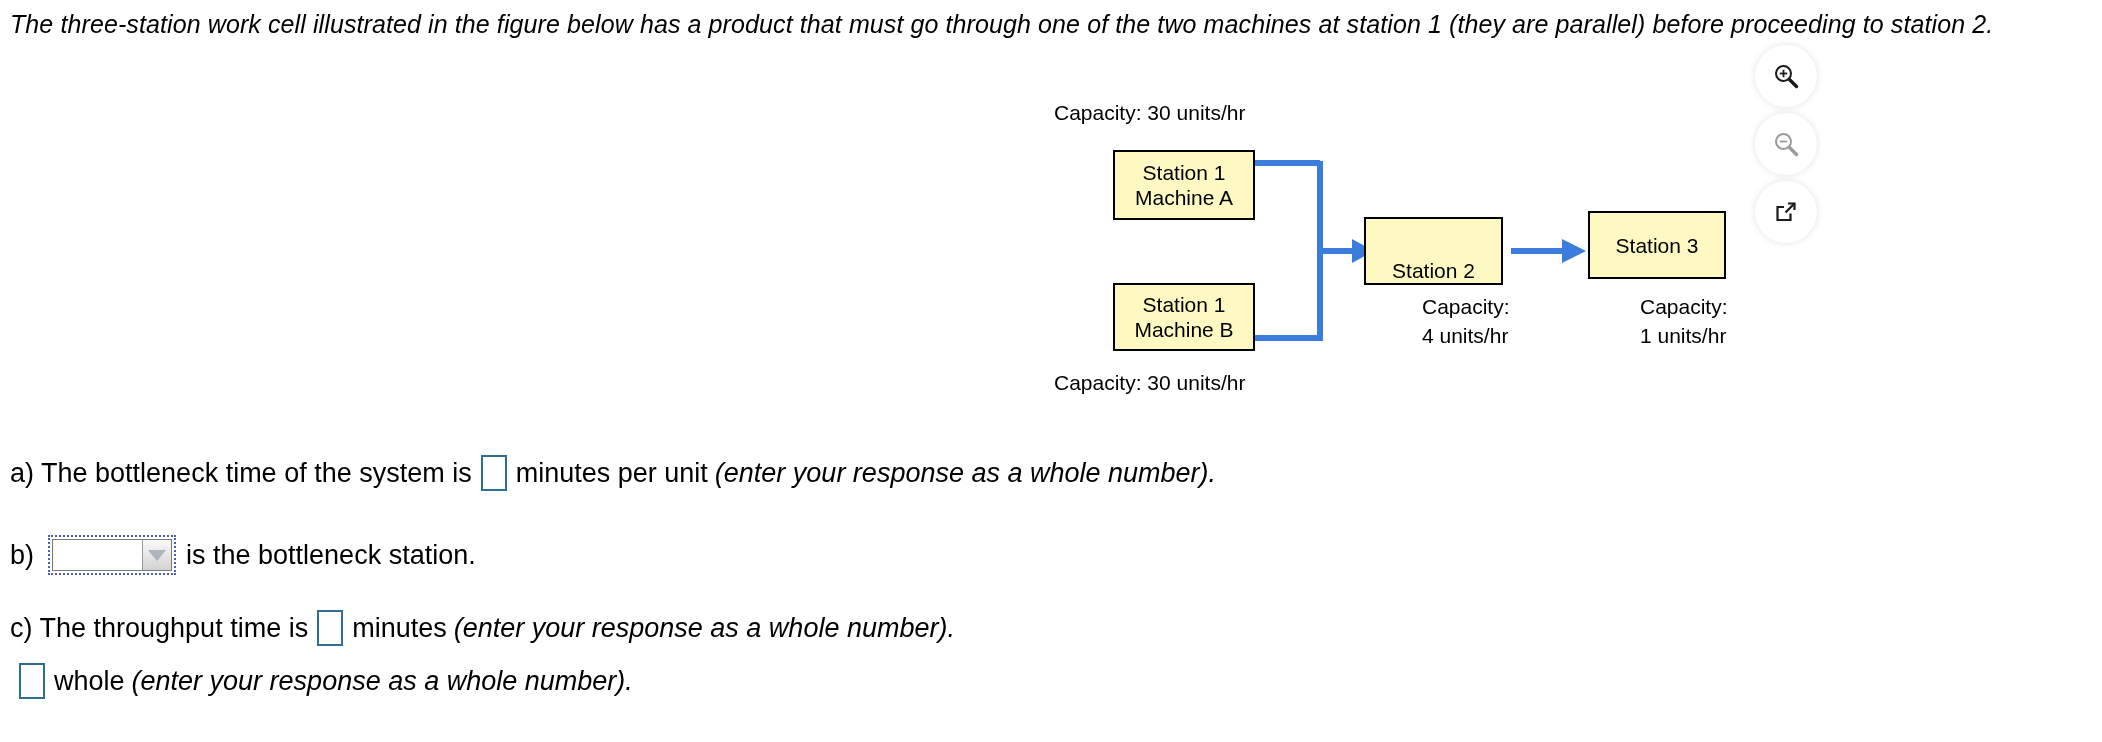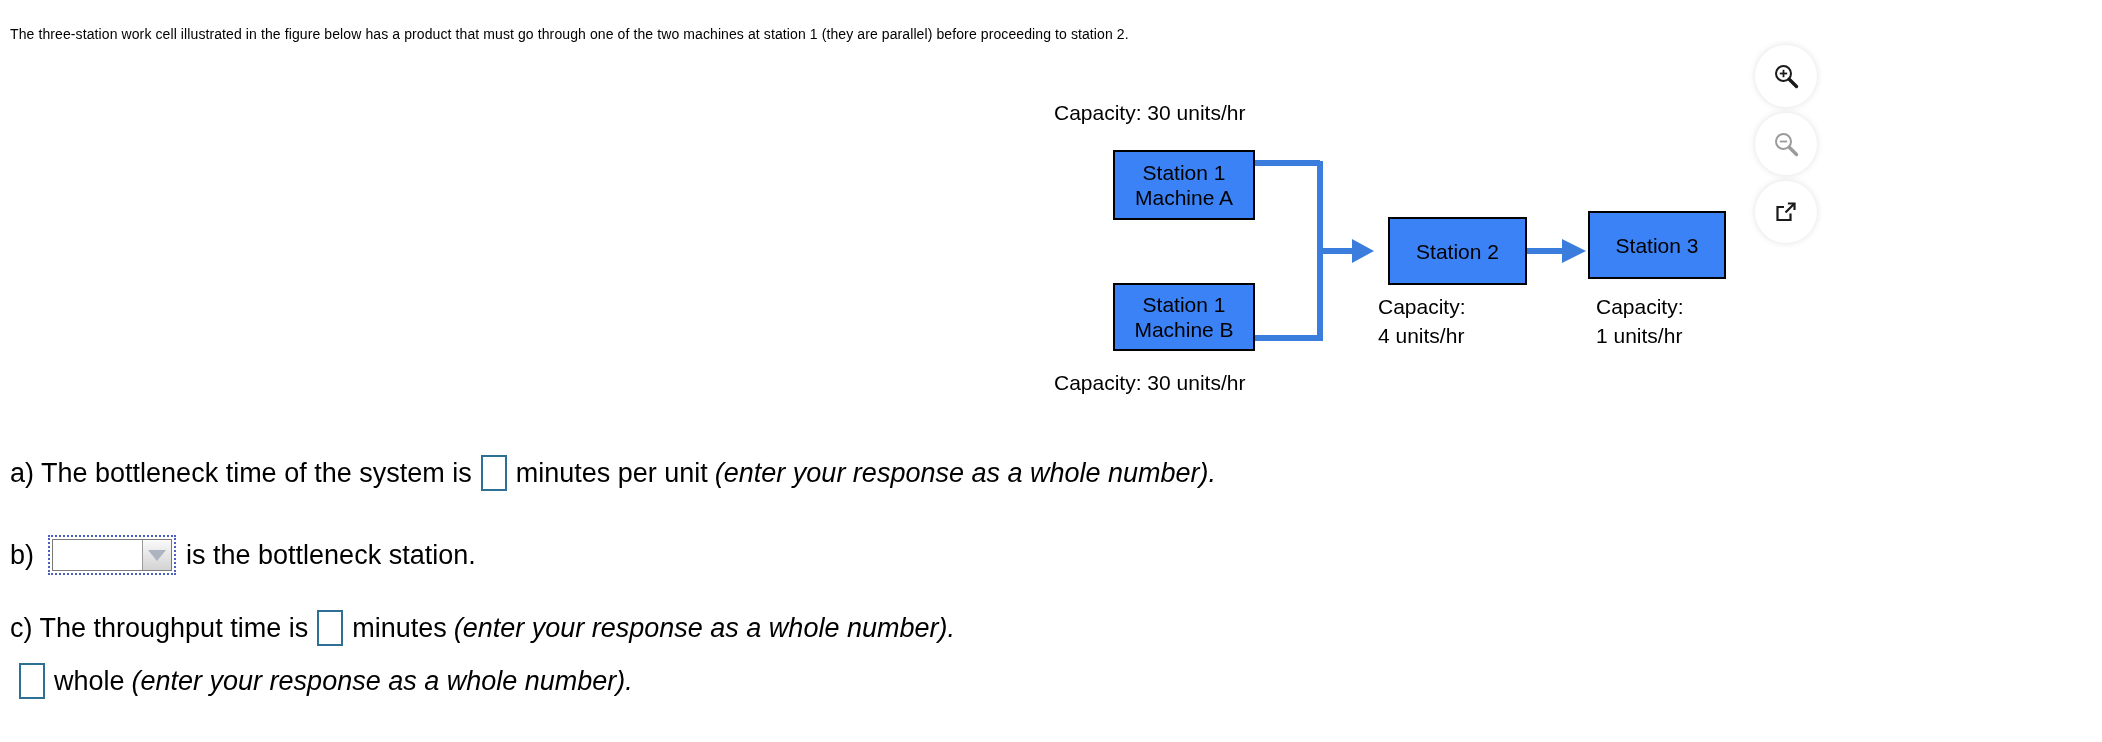--- a/index.html
+++ b/index.html
@@ -13,25 +13,26 @@
     position: relative;
     font-family: "Liberation Sans", sans-serif;
     color: #000000;
     overflow: hidden;
   }
 
   
   #prompt-text {
     position: absolute;
     left: 10px;
-    top: 21px;
-    font-size: 14px;
+    top: 11px;
+    font-size: 25px;
     line-height: 26px;
     white-space: nowrap;
     letter-spacing: 0.1px;
+    font-style: italic;
   }
 
   
   #icon-rail {
     position: absolute;
     left: 1755px;
     top: 45px;
     width: 64px;
   }
   .rail-btn {
@@ -58,40 +59,40 @@
   }
   .cap-label {
     position: absolute;
     font-size: 21px;
     line-height: 25px;
     white-space: nowrap;
   }
   .station-box {
     position: absolute;
     border: 2.5px solid #000000;
-    background: #3b82f6;
+    background: #fef9c3;
     box-sizing: border-box;
     display: flex;
     flex-direction: column;
     align-items: center;
     justify-content: center;
     font-size: 21px;
     line-height: 25px;
     white-space: nowrap;
   }
   #box-machine-a { left: 73px;  top: 50px;  width: 142px; height: 70px; }
   #box-machine-b { left: 73px;  top: 183px; width: 142px; height: 68px; }
-  #box-station-2 { left: 348px; top: 117px; width: 139px; height: 68px; }
+  #box-station-2 { left: 324px; top: 117px; width: 139px; height: 68px; justify-content: flex-end; }
   #box-station-3 { left: 548px; top: 111px; width: 138px; height: 68px; }
 
   #cap-a      { left: 14px;  top: 0px;   }
   #cap-b      { left: 14px;  top: 270px; }
   #cap-s2     { left: 338px; top: 192px; }
   #cap-s3     { left: 556px; top: 192px; }
-  .cap-sub    { font-size: 21px; line-height: 29px; white-space: nowrap; }
+  .cap-sub    { font-size: 21px; line-height: 29px; white-space: nowrap; margin-left: 44px; }
 
   #connector-svg {
     position: absolute;
     left: 0; top: 0;
     width: 740px; height: 300px;
     pointer-events: none;
   }
 
   
   .answer-line {

